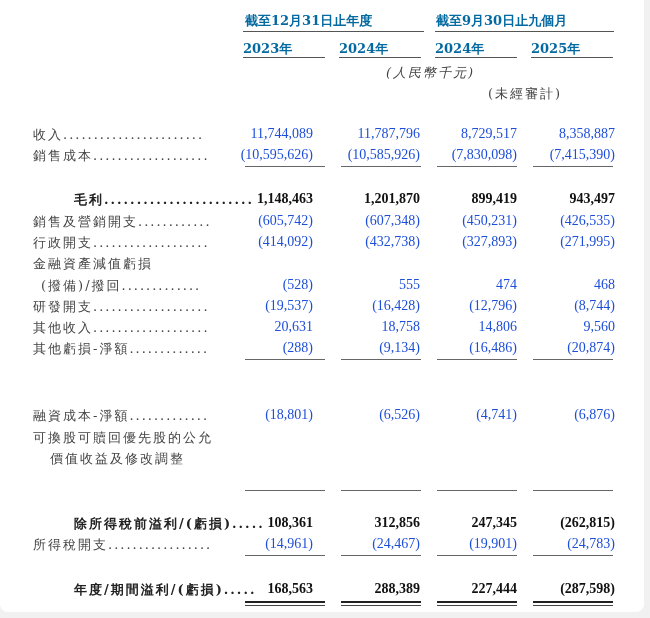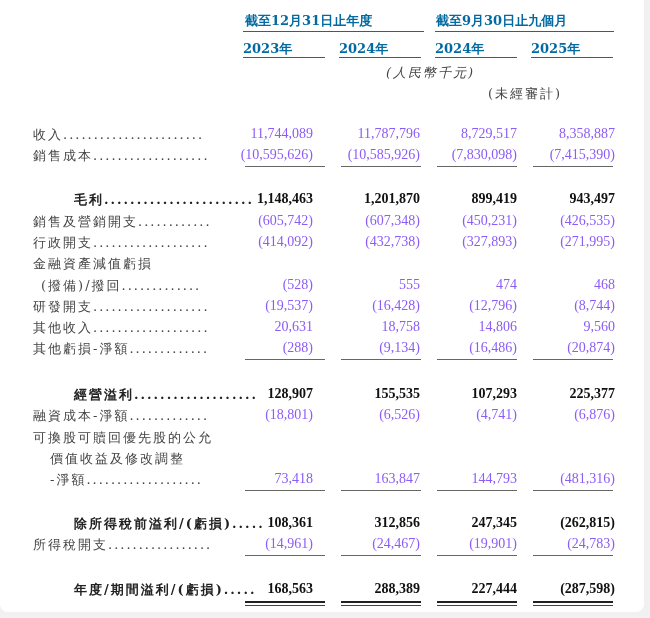--- a/index.html
+++ b/index.html
@@ -11,21 +11,21 @@
   .page {
     position:absolute; left:0; top:0; width:644px; height:612px;
     background:#fff; border-radius:0 0 8px 8px;
   }
   .hdr { position:absolute; font-size:13px; color:#0369a1; font-weight:bold; text-align:left; }
   .hline { position:absolute; height:1px; background:#555; }
   .unit { position:absolute; font-size:13px; font-style:italic; color:#444; letter-spacing:2px; }
   .row { position:absolute; left:0; width:644px; height:20px; font-size:13px; }
   .label { position:absolute; left:33px; white-space:nowrap; color:#444; letter-spacing:2px; }
   .label.bold { font-weight:bold; color:#222;margin-left:41px; }
-  .num { position:absolute; width:90px; text-align:right; font-family:"Liberation Serif", serif; font-size:14px; color:#8b5cf6; }
+  .num { position:absolute; width:90px; text-align:right; font-family:"Liberation Serif", serif; font-size:14px; color:#1d4ed8; }
   .num.bold { font-weight:bold; color:#111; }
   .c0 { left:223px; } .c1 { left:330px; } .c2 { left:427px; } .c3 { left:525px; }
   .uline { position:absolute; height:1px; background:#666; }
   .dline { position:absolute; height:5px; border-top:2px solid #222; border-bottom:1px solid #444; box-sizing:border-box; }
 </style>
 </head>
 <body>
 
 <div class="page">
 
@@ -115,46 +115,32 @@
     <span class="num c0">(288)</span>
     <span class="num c1">(9,134)</span>
     <span class="num c2">(16,486)</span>
     <span class="num c3">(20,874)</span>
   </div>
   <div class="uline" style="left:245px; top:359px; width:80px;"></div>
   <div class="uline" style="left:341px; top:359px; width:80px;"></div>
   <div class="uline" style="left:437px; top:359px; width:80px;"></div>
   <div class="uline" style="left:533px; top:359px; width:80px;"></div>
 
-  <div class="row" style="top:386px;">
-    <span class="label bold">經營溢利...................</span>
-    <span class="num bold c0">128,907</span>
-    <span class="num bold c1">155,535</span>
-    <span class="num bold c2">107,293</span>
-    <span class="num bold c3">225,377</span>
-  </div>
   <div class="row" style="top:407px;">
     <span class="label">融資成本-淨額.............</span>
     <span class="num c0">(18,801)</span>
     <span class="num c1">(6,526)</span>
     <span class="num c2">(4,741)</span>
     <span class="num c3">(6,876)</span>
   </div>
   <div class="row" style="top:429px;">
     <span class="label">可換股可贖回優先股的公允</span>
   </div>
   <div class="row" style="top:450px;">
     <span class="label" style="left:50px;">  價值收益及修改調整</span>
-  </div>
-  <div class="row" style="top:471px;">
-    <span class="label" style="left:50px;">  -淨額...................</span>
-    <span class="num c0">73,418</span>
-    <span class="num c1">163,847</span>
-    <span class="num c2">144,793</span>
-    <span class="num c3">(481,316)</span>
   </div>
   <div class="uline" style="left:245px; top:490px; width:80px;"></div>
   <div class="uline" style="left:341px; top:490px; width:80px;"></div>
   <div class="uline" style="left:437px; top:490px; width:80px;"></div>
   <div class="uline" style="left:533px; top:490px; width:80px;"></div>
 
   <div class="row" style="top:515px;">
     <span class="label bold">除所得稅前溢利/(虧損).....</span>
     <span class="num bold c0">108,361</span>
     <span class="num bold c1">312,856</span>

